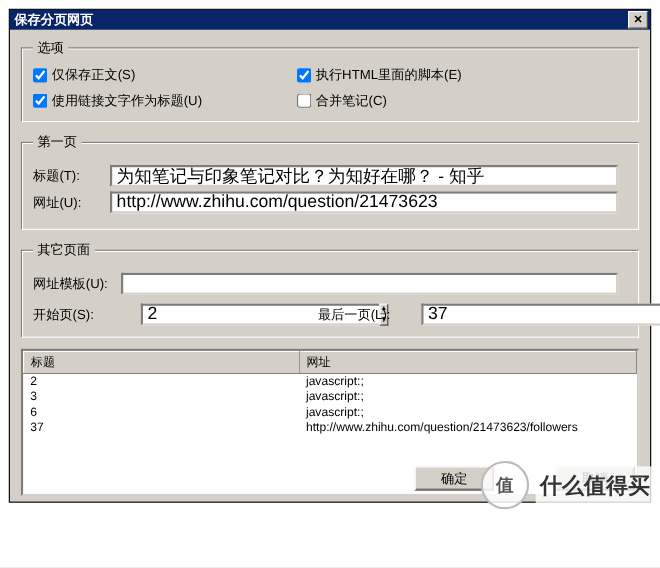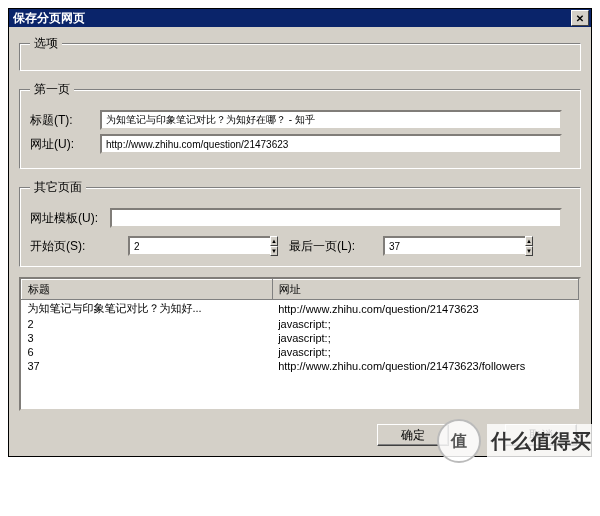--- a/index.html
+++ b/index.html
@@ -26,37 +26,55 @@
   .other-row{display:flex;align-items:center;gap:28px;margin-top:8px;}
   .list-box{border:2px inset #d4d0c8;background:#fff;height:130px;overflow:auto;margin-top:2px;}
   table.list{width:100%;border-collapse:collapse;font-size:11px;}
   table.list th{text-align:left;font-weight:normal;background:#d4d0c8;border:1px solid;border-color:#fff #808080 #808080 #fff;padding:2px 6px;position:sticky;top:0;}
   table.list td{padding:1px 6px;white-space:nowrap;}
   .btn-row{position:absolute;right:14px;bottom:10px;display:flex;gap:8px;}
   .win-btn{min-width:72px;height:22px;background:#d4d0c8;border:1px solid #fff;border-right-color:#404040;border-bottom-color:#404040;box-shadow:inset -1px -1px 0 #808080;font-size:12px;cursor:default;margin-left:48px;}
   .watermark{position:absolute;right:5px;bottom:2px;display:flex;align-items:center;gap:6px;color:#333;pointer-events:none;}
   .wm-circle{width:40px;height:40px;border-radius:50%;background:rgba(255,255,255,0.85);border:2px solid #bbb;display:flex;align-items:center;justify-content:center;font-size:16px;font-weight:bold;color:#555;}
   .wm-text{font-size:20px;font-weight:bold;background:rgba(255,255,255,0.8);padding:4px 4px;}
-  input[type=text]{outline:none;font-size:10px;}
+  input[type=text]{outline:none;font-size:16px;}
 </style>
 </head>
 <body>
 
 <div class="frame">
   <div class="dialog">
     <div class="titlebar">
       <span class="titlebar-text">保存分页网页</span>
       <div class="close-btn">
           <span>✕</span>
         </div>
     </div>
     <div class="body">
 
       <fieldset>
         <legend>选项</legend>
+        <div class="opts">
+          <label class="checkbox">
+            <input type="checkbox" checked="" style="">
+            <span>仅保存正文(S)</span>
+          </label>
+          <label class="checkbox">
+            <input type="checkbox" checked="" style="">
+            <span>执行HTML里面的脚本(E)</span>
+          </label>
+          <label class="checkbox">
+            <input type="checkbox" checked="" style="">
+            <span>使用链接文字作为标题(U)</span>
+          </label>
+          <label class="checkbox">
+            <input type="checkbox" style="">
+            <span>合并笔记(C)</span>
+          </label>
+        </div>
       </fieldset>
 
       <fieldset>
         <legend>第一页</legend>
         <div class="row">
           <span class="lbl">标题(T):</span>
           <input type="text" class="sunken txt" value="为知笔记与印象笔记对比？为知好在哪？ - 知乎" style="">
         </div>
         <div class="row">
           <span class="lbl">网址(U):</span>
@@ -94,24 +112,20 @@
       <div class="list-box">
         <table class="list">
           <thead>
             <tr>
               <th style="width:45%">标题</th>
               <th>网址</th>
             </tr>
           </thead>
           <tbody id="list-body">
               <tr>
-                <td>为知笔记与印象笔记对比？为知好...</td>
-                <td>http://www.zhihu.com/question/21473623</td>
-              </tr>
-              <tr>
                 <td>2</td>
                 <td>javascript:;</td>
               </tr>
               <tr>
                 <td>3</td>
                 <td>javascript:;</td>
               </tr>
               <tr>
                 <td>6</td>
                 <td>javascript:;</td>

